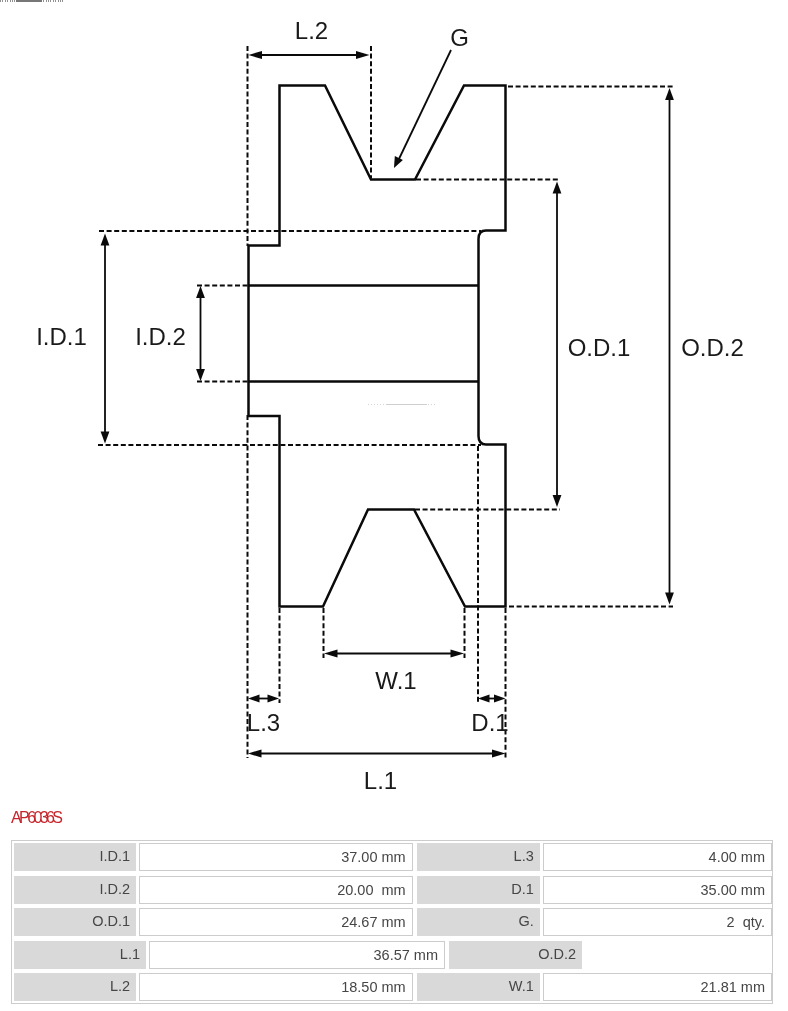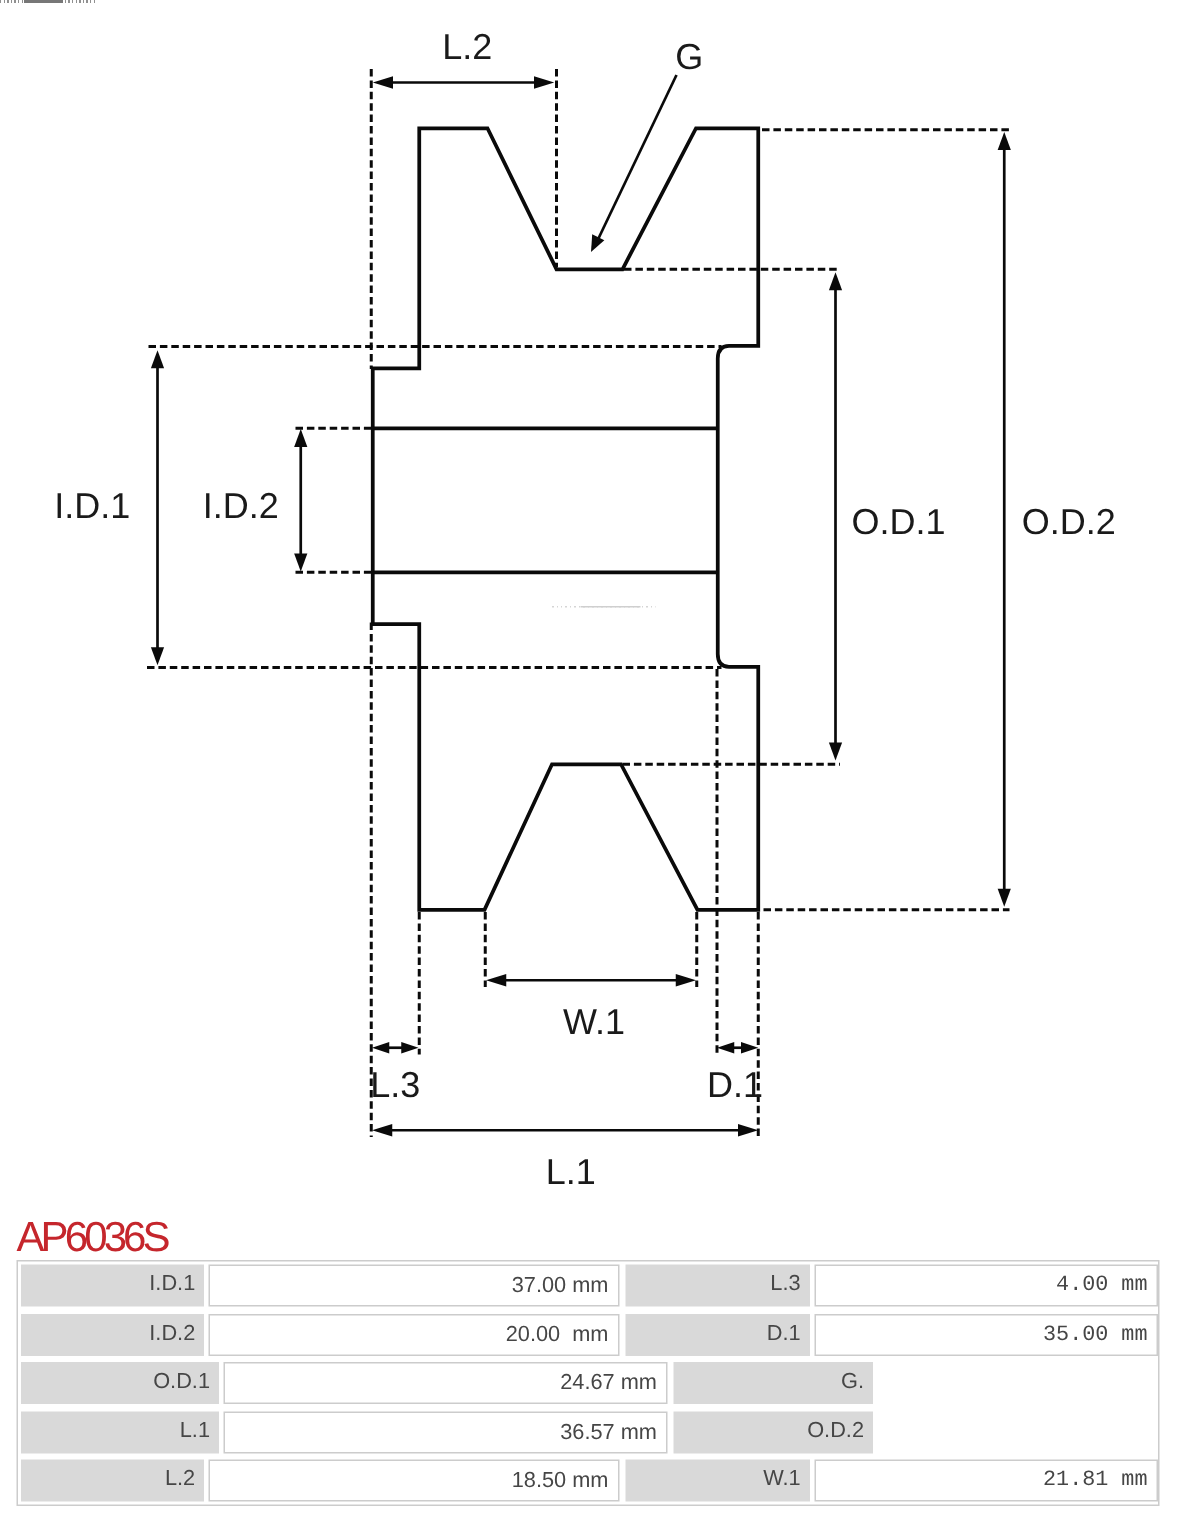--- a/index.html
+++ b/index.html
@@ -5,29 +5,29 @@
   html,body{margin:0;padding:0;background:#fff;}
   body{width:788px;height:1011px;position:relative;font-family:"Liberation Sans",sans-serif;overflow:hidden;}
   *{box-sizing:border-box;}
   #drawing{position:absolute;left:0;top:0;}
   .tick{position:absolute;top:0;left:0;width:64px;height:1.5px;
     background:repeating-linear-gradient(90deg,#909090 0,#909090 1px,transparent 1px,transparent 2.4px);}
   .tick2{position:absolute;top:0;left:16px;width:26px;height:1.5px;background:#777;}
   .faint{position:absolute;top:404px;left:368px;width:69px;height:1px;
     background:repeating-linear-gradient(90deg,#d5d5d5 0,#d5d5d5 1px,transparent 1px,transparent 3px);}
   .faint2{position:absolute;top:404px;left:387px;width:40px;height:1px;background:#cfcfcf;}
-  .code{position:absolute;left:11px;top:809px;font-size:28px;letter-spacing:-2.6px;color:#c5262c;}
+  .code{position:absolute;left:11px;top:809px;font-size:16px;letter-spacing:-2.6px;color:#c5262c;}
   .tbl{position:absolute;left:11px;top:840px;width:762px;height:164px;border:1px solid #ccc;
     background:#fff;padding:2px;display:flex;flex-direction:column;justify-content:space-between;}
   .trow{display:flex;height:28px;width:758px;}
   .trow div{font-size:14.5px;color:#464646;text-align:right;line-height:27px;padding-right:6px;}
   .c1{width:132px;background:#d9d9d9;margin-right:3px;}
   .c2{width:296px;border:1px solid #ccc;margin-right:4px;}
   .c3{width:133px;background:#d9d9d9;margin-right:3px;}
-  .c4{width:248px;border:1px solid #ccc;font-family:Liberation Mono, monospace;}
+  .c4{width:248px;border:1px solid #ccc;}
 </style>
 </head>
 <body>
 <div class="tick"></div>
 <div class="tick2"></div>
 <div class="faint"></div>
 <div class="faint2"></div>
 <svg id="drawing" width="788" height="800" viewBox="0 0 788 800">
   <g fill="none" stroke="#0a0a0a">
 
@@ -114,20 +114,21 @@
   <div class="trow">
       <div class="c1">I.D.2</div>
       <div class="c2">20.00&nbsp; mm</div>
       <div class="c3">D.1</div>
       <div class="c4">35.00 mm</div>
     </div>
   <div class="trow">
       <div class="c1">O.D.1</div>
       <div class="c2">24.67 mm</div>
       <div class="c3">G.</div>
+      <div class="c4">2&nbsp; qty.</div>
     </div>
   <div class="trow">
       <div class="c1">L.1</div>
       <div class="c2">36.57 mm</div>
       <div class="c3">O.D.2</div>
     </div>
   <div class="trow">
       <div class="c1">L.2</div>
       <div class="c2">18.50 mm</div>
       <div class="c3">W.1</div>

